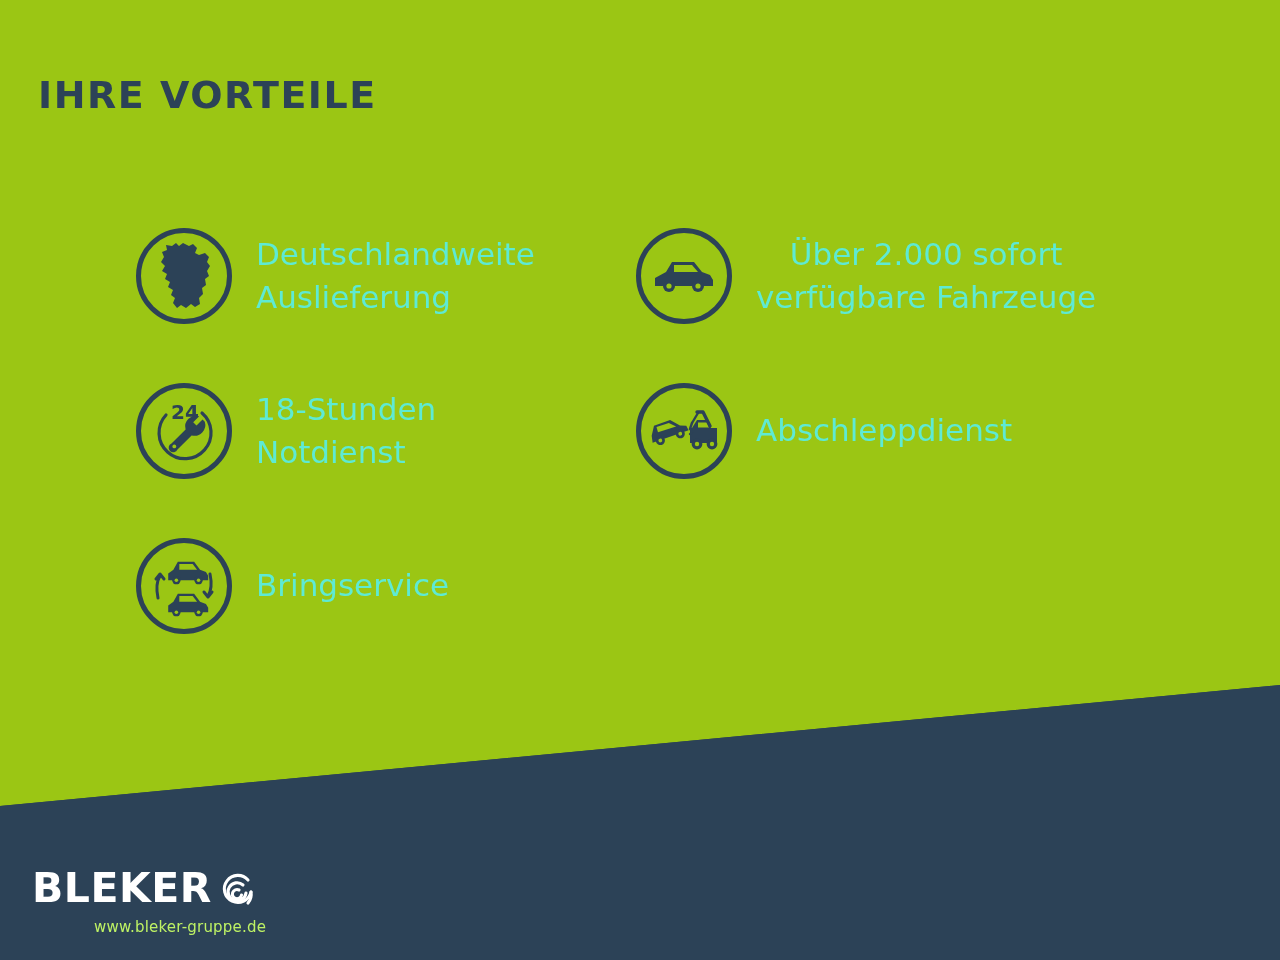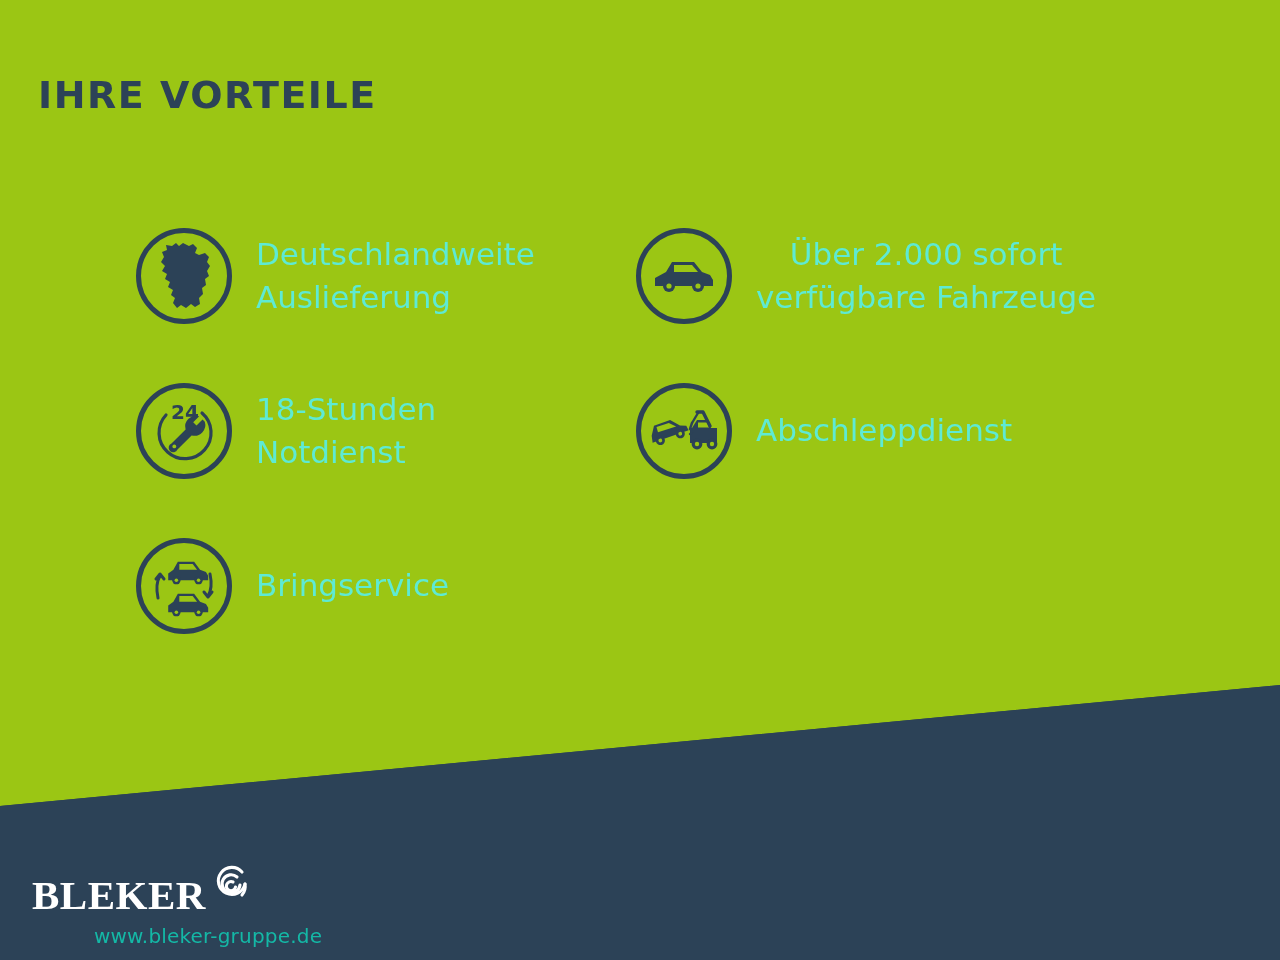--- a/index.html
+++ b/index.html
@@ -88,23 +88,22 @@
   
   .logo-block {
     position: absolute;
     left: 32px;
     top: 868px;
     width: 430px;
     color: #ffffff;
   }
   .logo-row {
     display: flex;
-    align-items: flex-end;
+    align-items: flex-start;
     height: 48px;
-    font-family: Liberation Serif, serif;
   }
   .logo-bleker {
     font-size: 41px;
     font-weight: 700;
     letter-spacing: 0.5px;
     line-height: 1;
   }
   .logo-mark {
     width: 56px;
     height: 56px;
@@ -113,26 +112,26 @@
     top: -4px;
   }
   .logo-gruppe {
     font-size: 41px;
     font-weight: 300;
     letter-spacing: 0.5px;
     line-height: 1;
     margin-left: -6px;
   }
   .logo-url {
-    margin-top: 8px;
+    margin-top: 2px;
     margin-left: 62px;
-    font-size: 20px;
+    font-size: 15px;
     font-weight: 400;
     letter-spacing: 0.2px;
-    color: #14b8a6;
+    color: #bef264;
   }
 </style>
 </head>
 <body>
 
 <div class="stage">
 
   <div class="band-green"></div>
   <div class="band-navy"></div>
 

